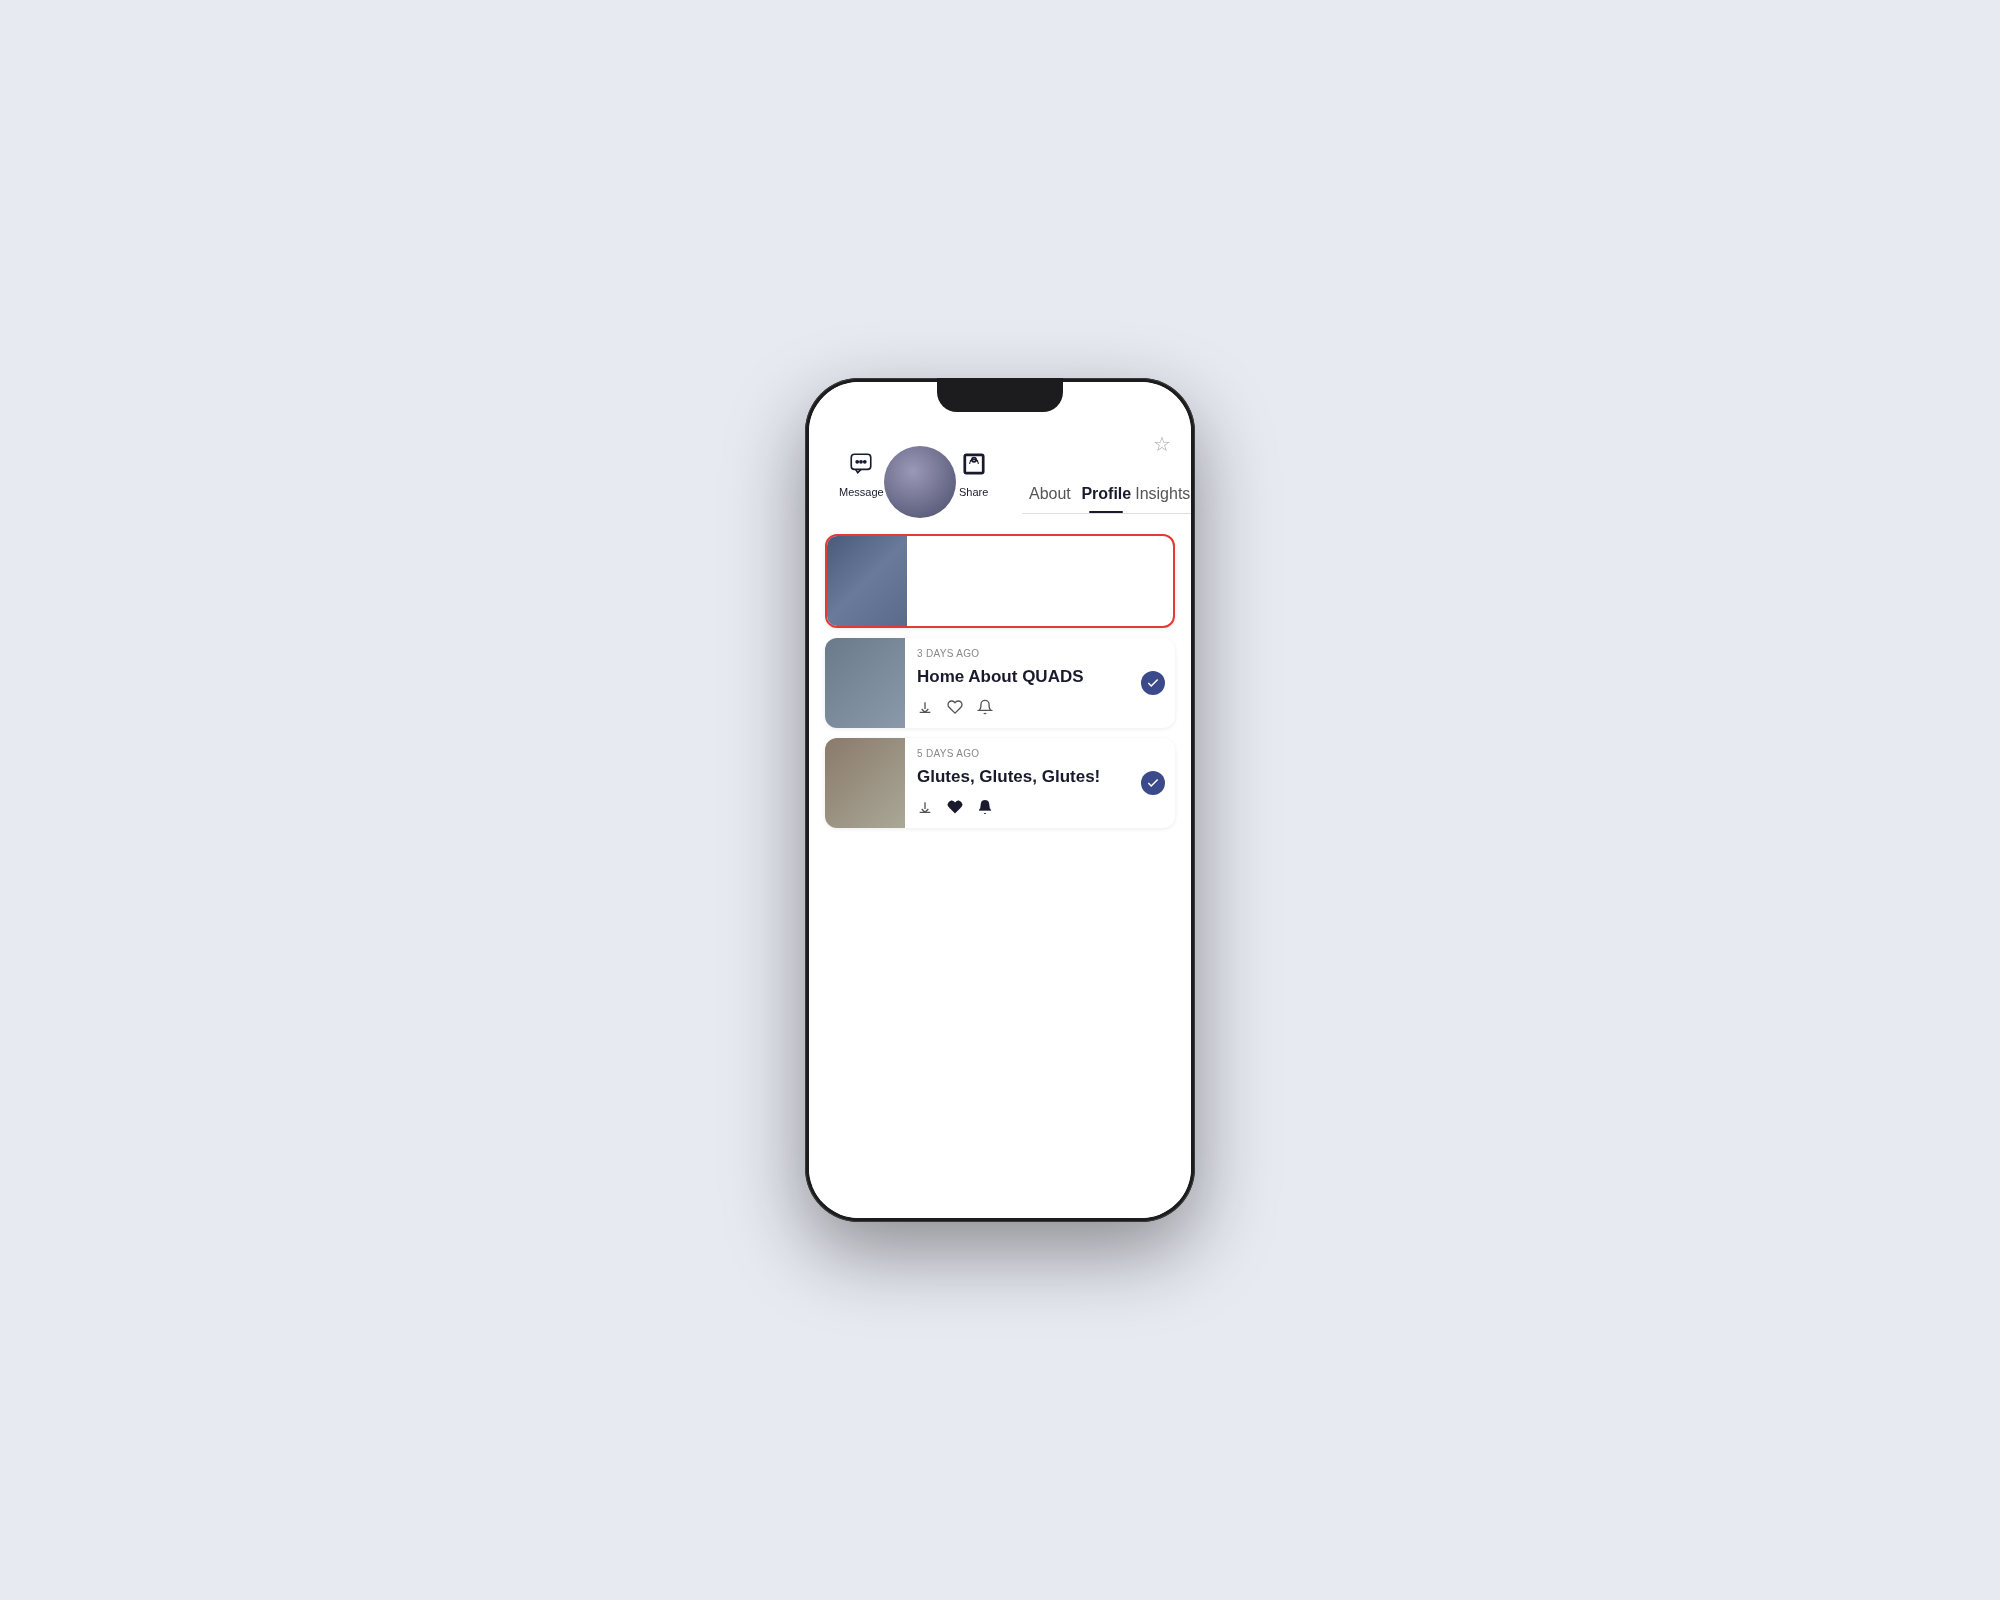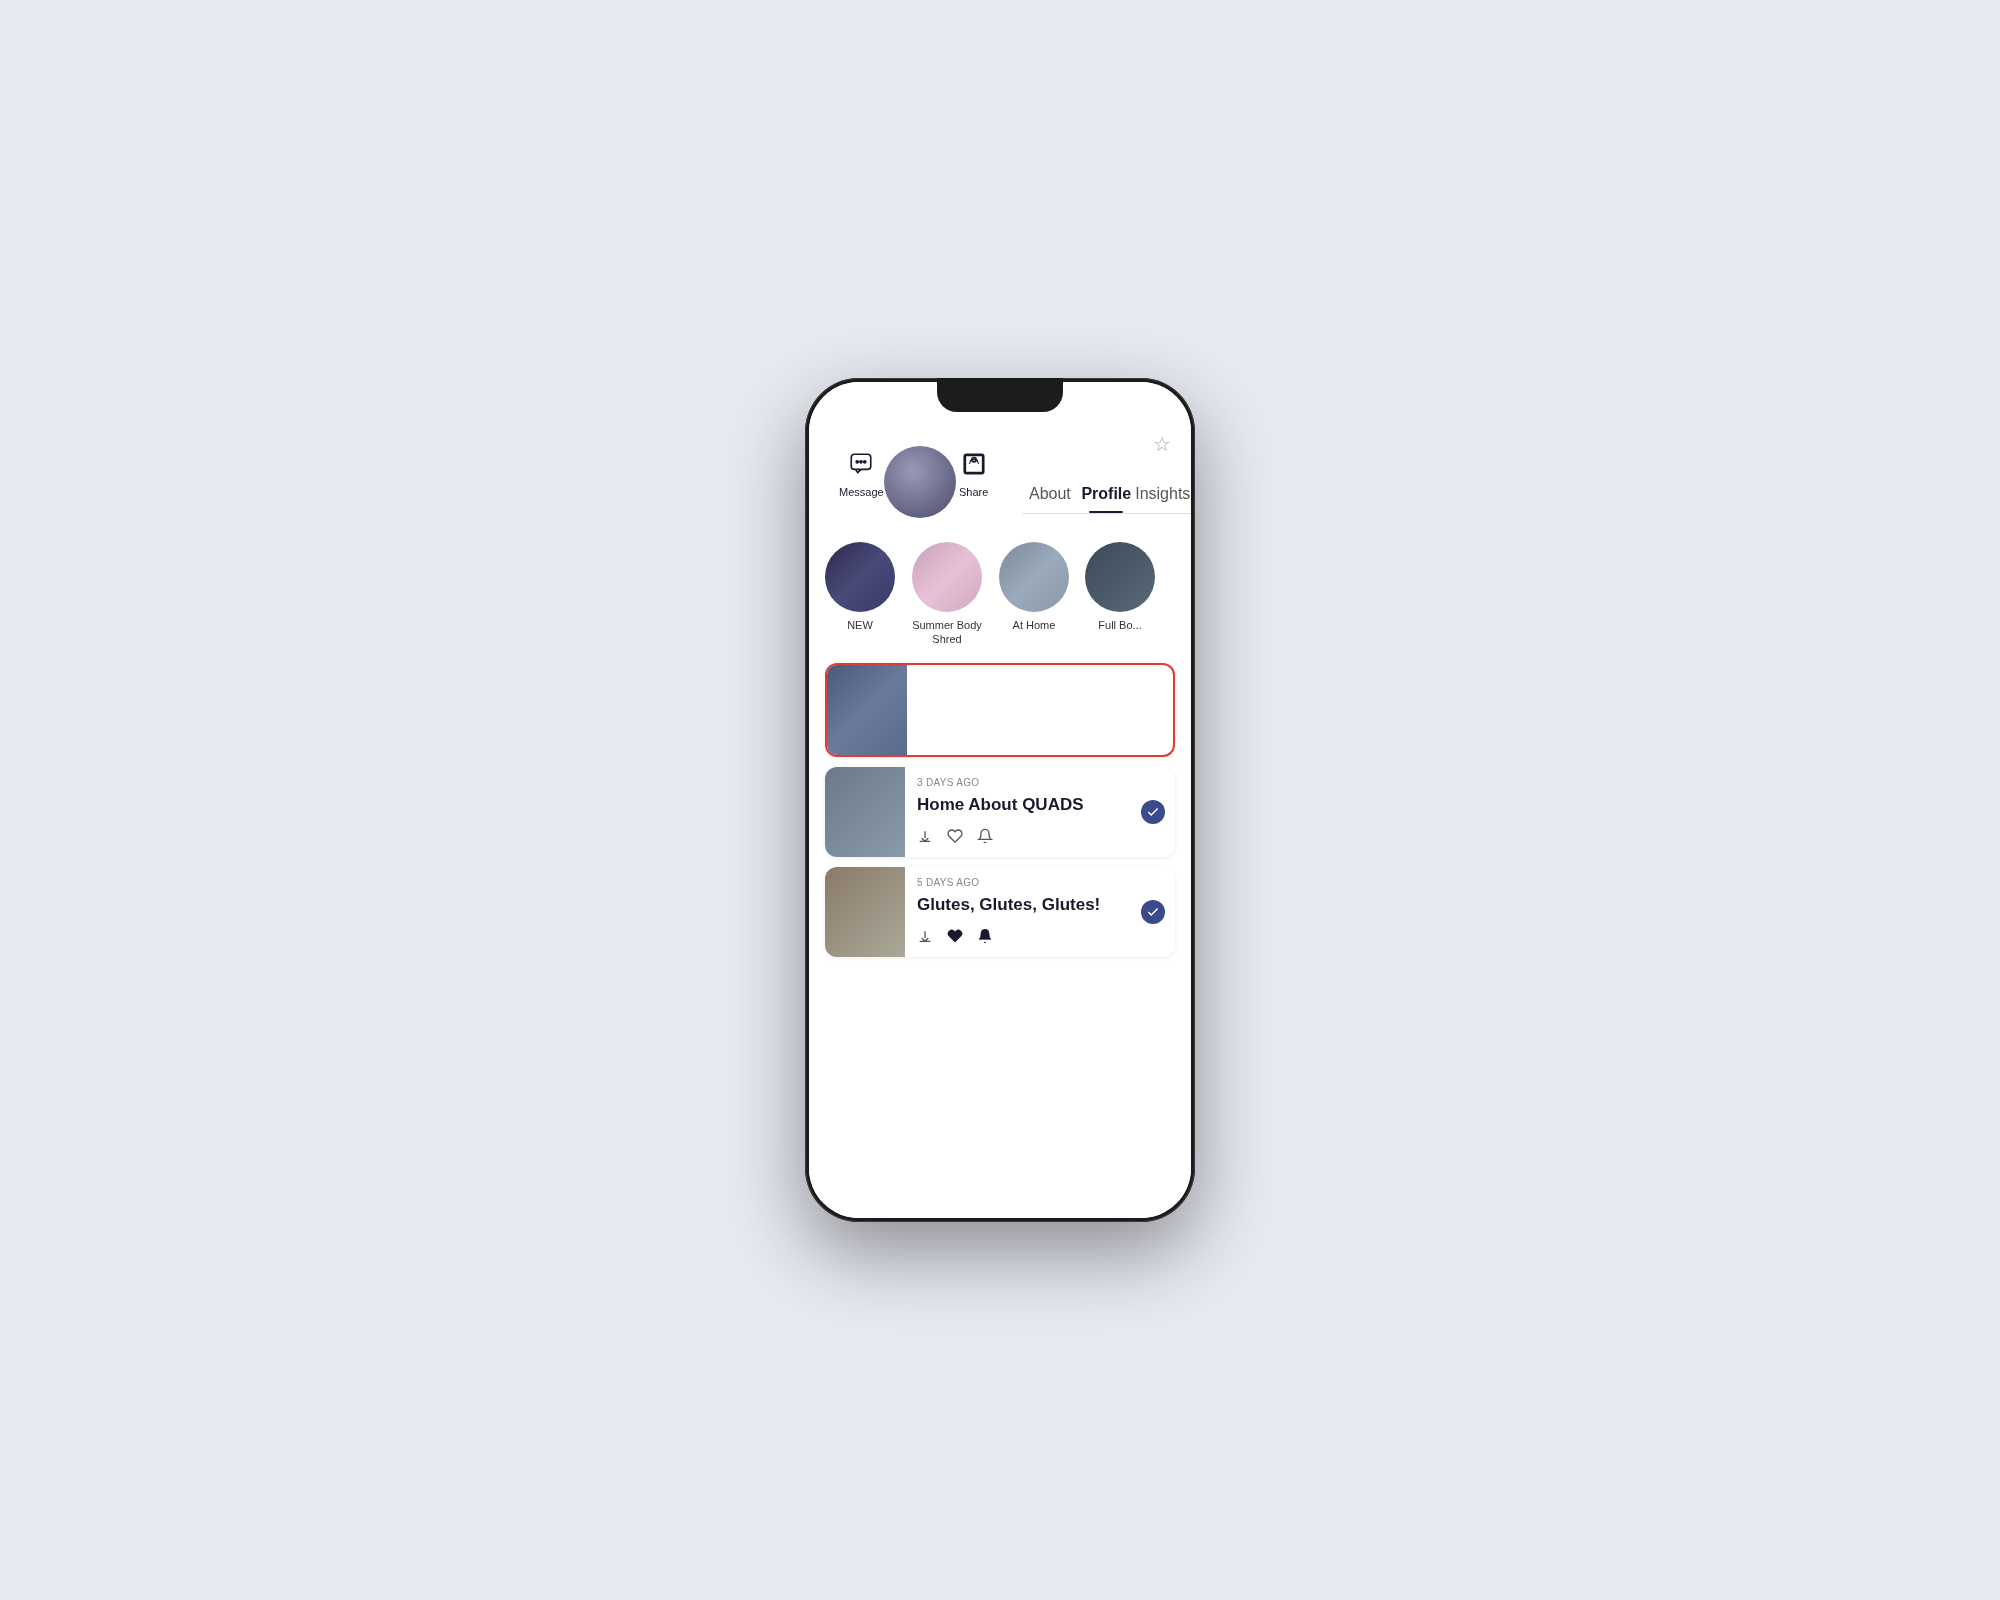--- a/index.html
+++ b/index.html
@@ -445,46 +445,20 @@
           </div>
           <div class="tab active">
             <span>Profile</span>
           </div>
           <div class="tab">
             <span>Insights</span>
           </div>
         </div>
       </div>
 
-      <div class="workout-circles">
-        <div class="circle-item">
-          <div class="circle-img">
-            <div class="circle-img-placeholder img-new"></div>
-          </div>
-          <span class="circle-label">NEW</span>
-        </div>
-        <div class="circle-item">
-          <div class="circle-img">
-            <div class="circle-img-placeholder img-summer"></div>
-          </div>
-          <span class="circle-label">Summer Body Shred</span>
-        </div>
-        <div class="circle-item">
-          <div class="circle-img">
-            <div class="circle-img-placeholder img-athome"></div>
-          </div>
-          <span class="circle-label">At Home</span>
-        </div>
-        <div class="circle-item">
-          <div class="circle-img">
-            <div class="circle-img-placeholder img-full"></div>
-          </div>
-          <span class="circle-label">Full Bo...</span>
-        </div>
-      </div>
 
       <div class="workout-list">
 
         <div class="workout-card highlighted">
           <div class="workout-thumb">
             <div class="workout-thumb-placeholder img-strength"></div>
           </div>
         </div>
 
         <div class="workout-card">

